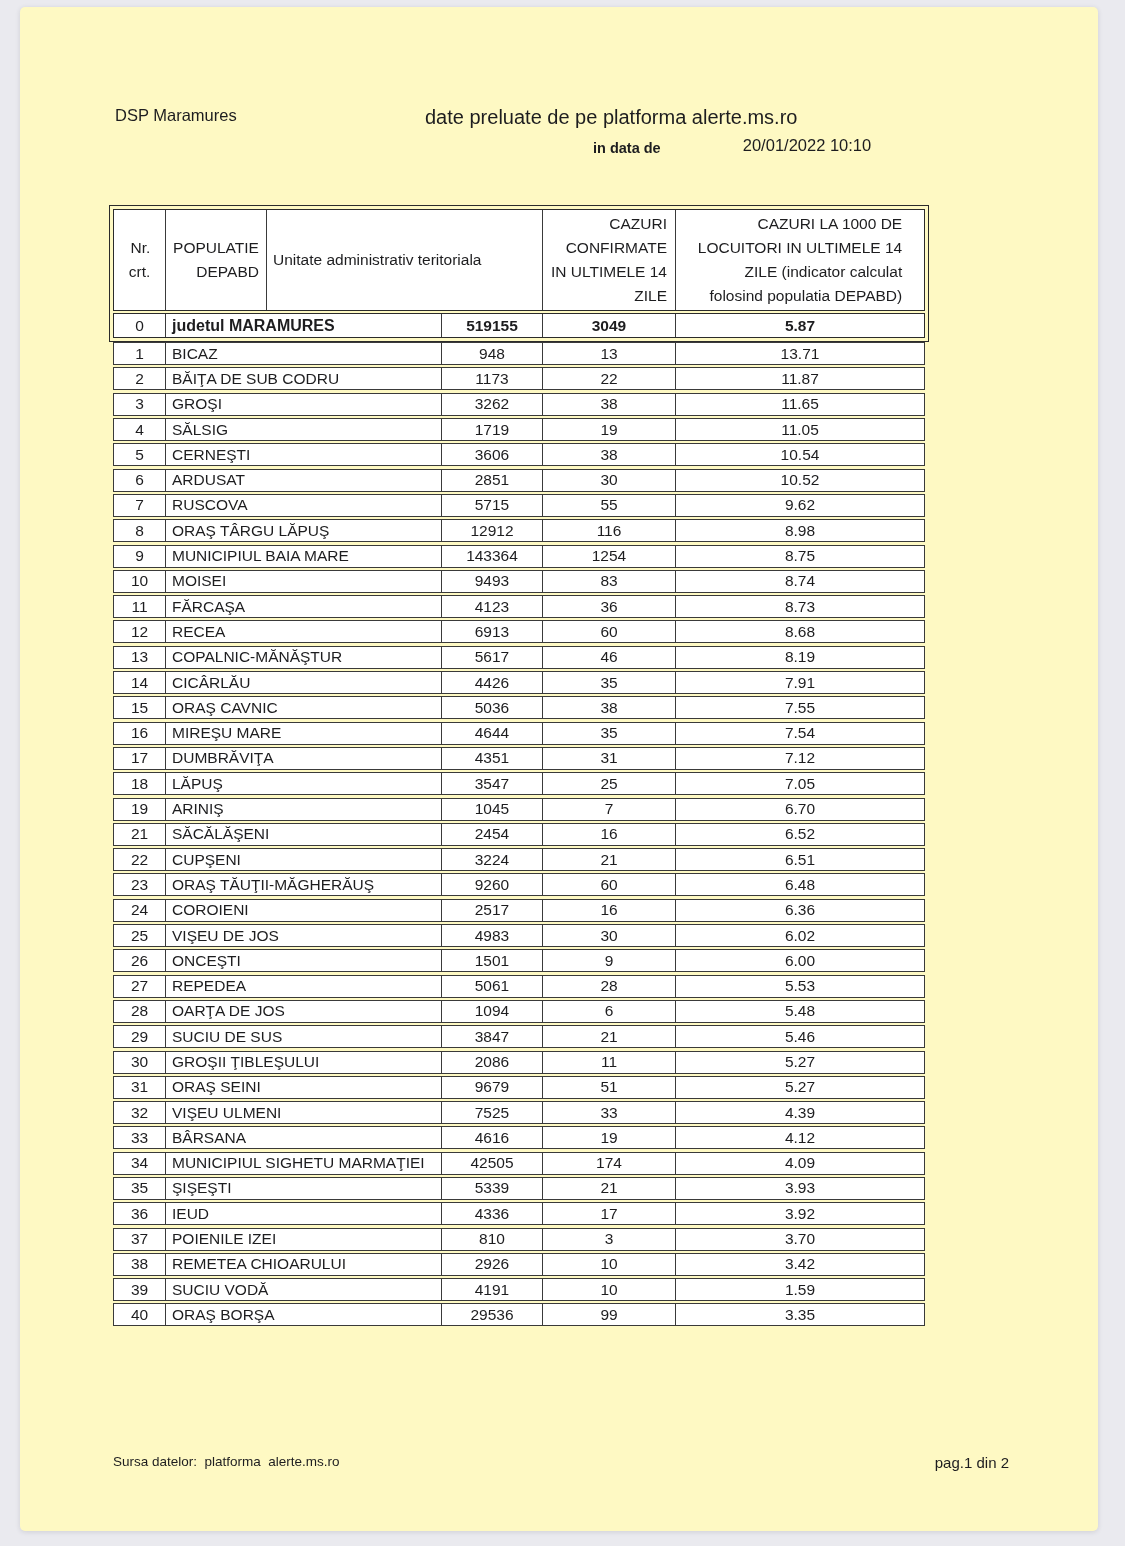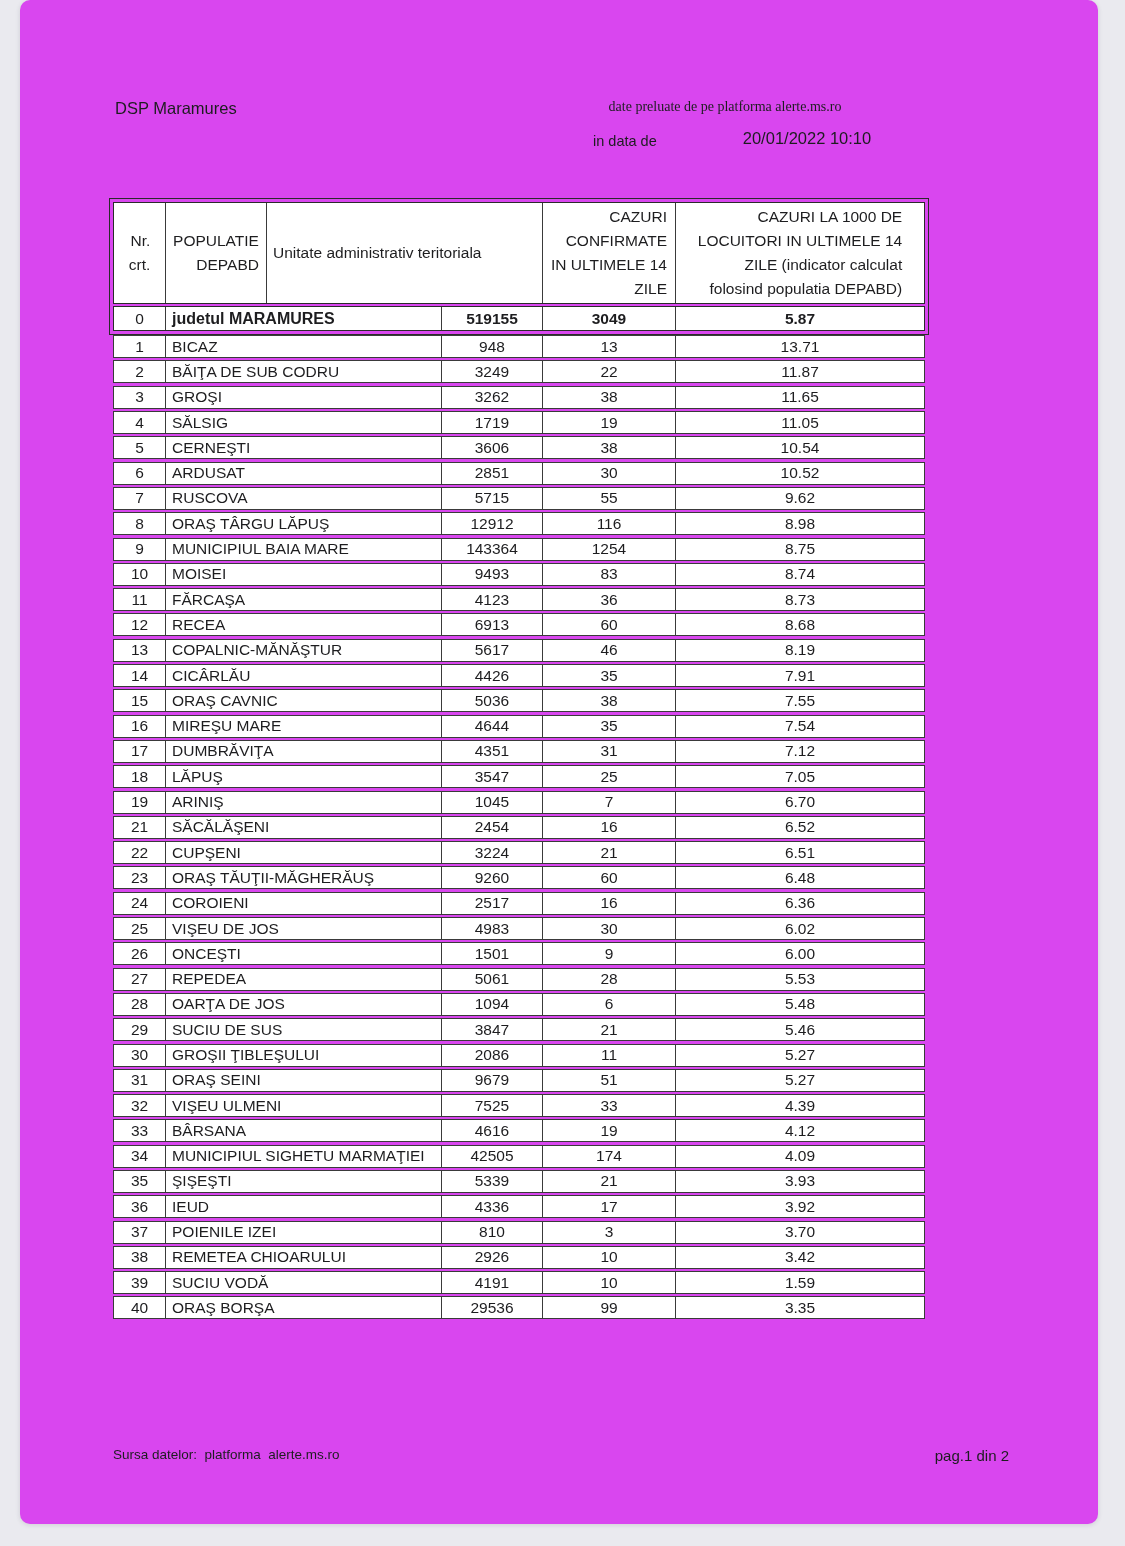--- a/index.html
+++ b/index.html
@@ -4,28 +4,28 @@
 <style>
   html,body{margin:0;padding:0;}
   body{
     width:1125px;height:1546px;position:relative;
     background:#eaeaef;
     font-family:"Liberation Sans",sans-serif;
     color:#1d1d1f;
     overflow:hidden;
   }
   .page{
-    position:absolute;left:20px;top:0;width:1078px;height:1524px;
-    background:#d946ef;border-radius:10px;
+    position:absolute;left:20px;top:7px;width:1078px;height:1524px;
+    background:#fef9c3;border-radius:5px;
     box-shadow:0 1px 5px rgba(40,40,60,.14);
   }
   
   .org-name{position:absolute;left:95px;top:99px;font-size:16.5px;}
-  .hdr-line1{position:absolute;left:405px;top:99px;width:600px;text-align:center;font-size:14px;font-family:Liberation Serif, serif;}
-  .hdr-date-label{position:absolute;left:573px;top:133px;font-size:14.5px;}
+  .hdr-line1{position:absolute;left:405px;top:99px;width:600px;text-align:left;font-size:20px;}
+  .hdr-date-label{position:absolute;left:573px;top:133px;font-size:14.5px;font-weight:bold;}
   .hdr-date-value{position:absolute;left:692px;top:129px;width:190px;text-align:center;font-size:16.5px;}
   
   .tbl{position:absolute;left:93px;top:202px;width:812px;}
   .head-wrap{position:relative;}
   .head-frame{
     position:absolute;left:-4px;top:-4px;right:-4px;bottom:-4px;
     border:1.4px solid #2b2b2b;pointer-events:none;
   }
   .thead{
     display:flex;border:1.4px solid #2b2b2b;height:100px;
@@ -100,21 +100,21 @@
         <div class="trow">
           <div class="c nr">1</div>
           <div class="c name">BICAZ</div>
           <div class="c pop">948</div>
           <div class="c caz">13</div>
           <div class="c rate">13.71</div>
         </div>
         <div class="trow">
           <div class="c nr">2</div>
           <div class="c name">BĂIŢA DE SUB CODRU</div>
-          <div class="c pop">3249</div>
+          <div class="c pop">1173</div>
           <div class="c caz">22</div>
           <div class="c rate">11.87</div>
         </div>
         <div class="trow">
           <div class="c nr">3</div>
           <div class="c name">GROŞI</div>
           <div class="c pop">3262</div>
           <div class="c caz">38</div>
           <div class="c rate">11.65</div>
         </div>

